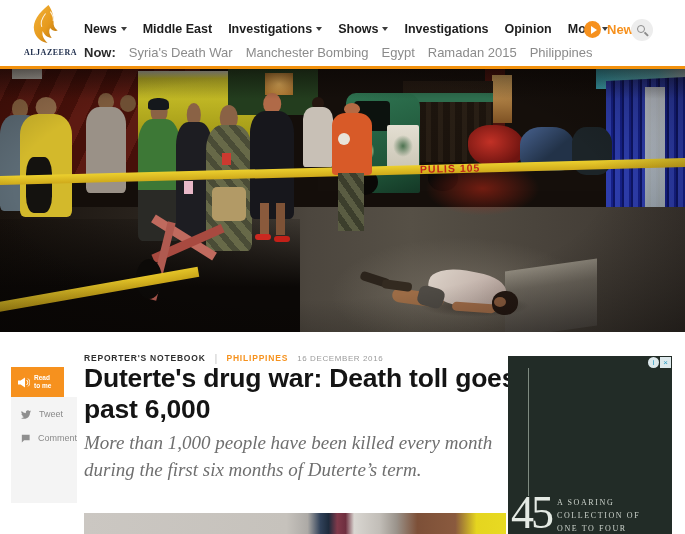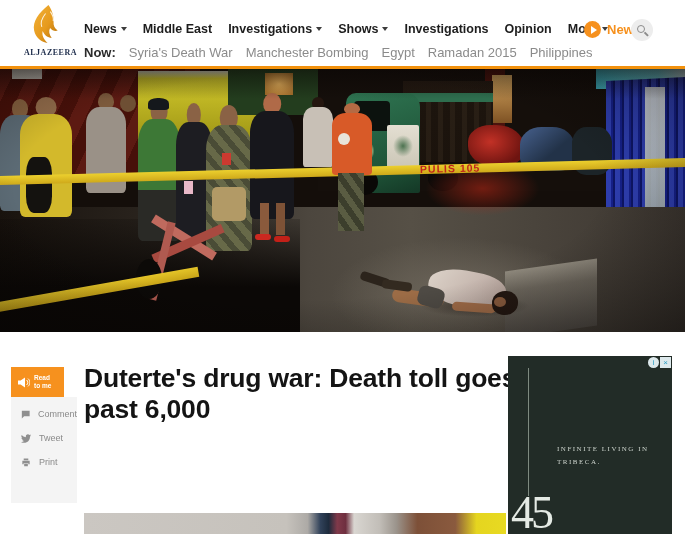--- a/index.html
+++ b/index.html
@@ -243,57 +243,58 @@
     <div class="hx" style="left:494px;top:228px;width:12px;height:10px;background:#8a5c3e;border-radius:50%;"></div>
     <div class="hx" style="left:360px;top:206px;width:30px;height:9px;background:#2c241c;border-radius:4px;transform:rotate(18deg);"></div>
     <div class="hx" style="left:382px;top:212px;width:30px;height:9px;background:#332a20;border-radius:4px;transform:rotate(8deg);"></div>
 
     <div class="hx" style="left:-10px;top:216px;width:210px;height:10px;background:linear-gradient(180deg,#e4c428,#c9a518);transform:rotate(-10deg);"></div>
 
     <div class="hx" style="left:0;top:0;width:685px;height:263px;background:radial-gradient(ellipse at 45% 45%,rgba(0,0,0,0) 55%,rgba(5,3,2,.5) 100%);"></div>
     <div class="hx" style="left:0;top:0;width:685px;height:30px;background:linear-gradient(rgba(8,4,3,.5),rgba(8,4,3,0));"></div>
   </div>
 
+  <div class="kicker-row">
+    <span class="kicker">REPORTER'S NOTEBOOK</span>
+    <span class="kicker-sep">|</span>
+    <a class="section-link">PHILIPPINES</a>
+    <span class="date">16 DECEMBER 2016</span>
+  </div>
   <h1 class="headline" style="margin:0;">Duterte's drug war: Death toll goes past 6,000</h1>
+  <p class="standfirst" style="margin:0;">More than 1,000 people have been killed every month during the first six months of Duterte’s term.</p>
   <div class="article-strip"></div>
 
   <div class="read-btn">
     <svg width="13" height="13" viewBox="0 0 13 13">
       <path d="M1 4.5v4h2.6L8 11.5v-10L3.6 4.5H1z" fill="#fff"></path>
       <path d="M9.6 4c1.6 1.2 1.6 3.8 0 5M11 2.6c2.4 2 2.4 5.8 0 7.8" stroke="#fff" stroke-width="1" fill="none"></path>
     </svg>
     <span class="read-txt">
       <span>Read</span><br>
       <span>to me</span>
     </span>
   </div>
   <div class="tools-panel">
     <div class="tool-item">
+      <svg width="12" height="11" viewBox="0 0 24 24">
+        <path d="M23 5.1c-.8.4-1.7.6-2.6.8.9-.6 1.6-1.5 2-2.5-.9.5-1.9.9-2.9 1.1A4.5 4.5 0 0 0 11.6 8c0 .4 0 .7.1 1A12.8 12.8 0 0 1 2.4 4.3a4.5 4.5 0 0 0 1.4 6c-.7 0-1.4-.2-2-.5v.1c0 2.2 1.5 4 3.6 4.4-.7.2-1.4.2-2 .1.6 1.8 2.2 3.1 4.2 3.1A9 9 0 0 1 1 19.4a12.7 12.7 0 0 0 6.9 2c8.3 0 12.8-6.9 12.8-12.8v-.6c.9-.6 1.6-1.4 2.3-2.9z" fill="#8f8f8f"></path>
+        </svg>
+      <span>Tweet</span>
+    </div>
+    <div class="tool-item">
       <svg width="11" height="11" viewBox="0 0 24 24">
         <path d="M3 4h18v12H9l-5 4.5V4z" fill="#8f8f8f"></path>
         </svg>
       <span>Comment</span>
     </div>
-    <div class="tool-item">
-      <svg width="12" height="11" viewBox="0 0 24 24">
-        <path d="M23 5.1c-.8.4-1.7.6-2.6.8.9-.6 1.6-1.5 2-2.5-.9.5-1.9.9-2.9 1.1A4.5 4.5 0 0 0 11.6 8c0 .4 0 .7.1 1A12.8 12.8 0 0 1 2.4 4.3a4.5 4.5 0 0 0 1.4 6c-.7 0-1.4-.2-2-.5v.1c0 2.2 1.5 4 3.6 4.4-.7.2-1.4.2-2 .1.6 1.8 2.2 3.1 4.2 3.1A9 9 0 0 1 1 19.4a12.7 12.7 0 0 0 6.9 2c8.3 0 12.8-6.9 12.8-12.8v-.6c.9-.6 1.6-1.4 2.3-2.9z" fill="#8f8f8f"></path>
-        </svg>
-      <span>Tweet</span>
-    </div>
-    <div class="tool-item">
-      <svg width="12" height="11" viewBox="0 0 24 24">
-        <path d="M7 3h10v4H7zM4 8h16v8h-3v-3H7v3H4zM8 14h8v6H8z" fill="#8f8f8f"></path>
-        </svg>
-      <span>Print</span>
-    </div>
   </div>
 
   <div class="ad">
     <div class="ad-choices">
       <div class="ad-ci" style="border-radius:50%;">i</div>
       <div class="ad-ci">×</div>
     </div>
     <div class="ad-vline"></div>
-    <div class="ad-t2">INFINITE LIVING IN TRIBECA.</div>
     <div class="ad-num">45</div>
+    <div class="ad-t3">A SOARING COLLECTION OF ONE TO FOUR</div>
   </div>
 
 </div>
 
 </body></html>

